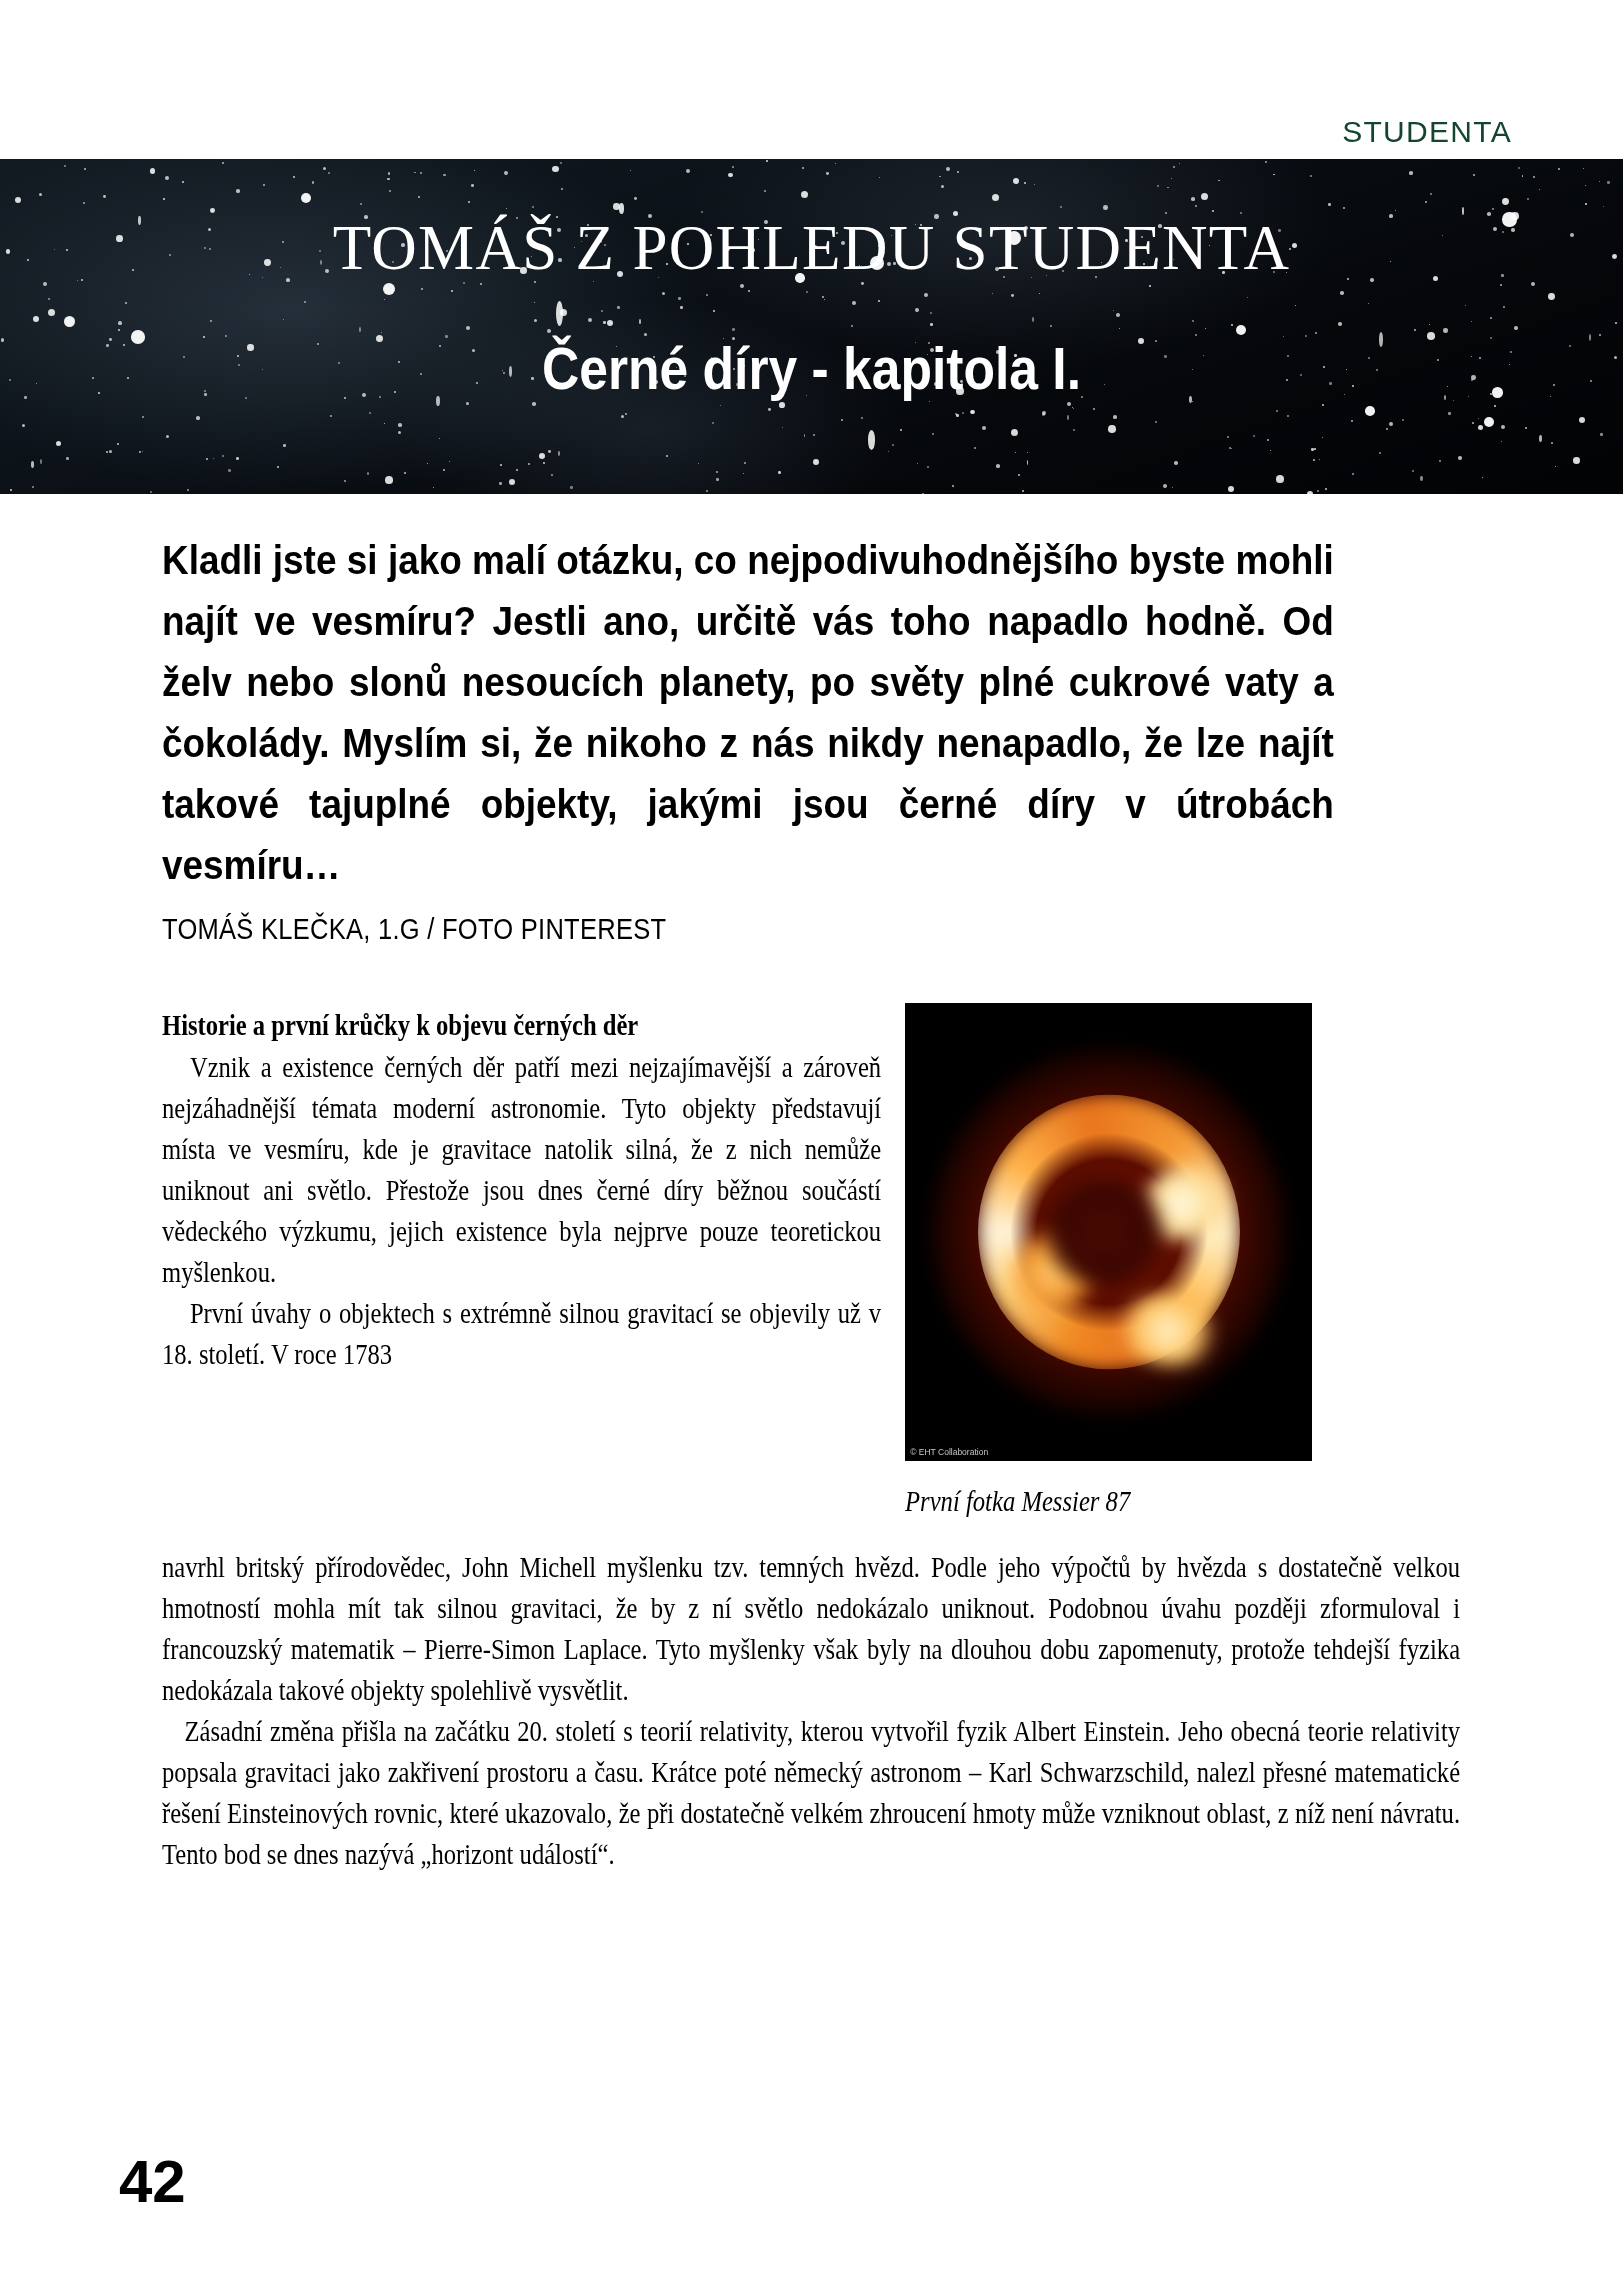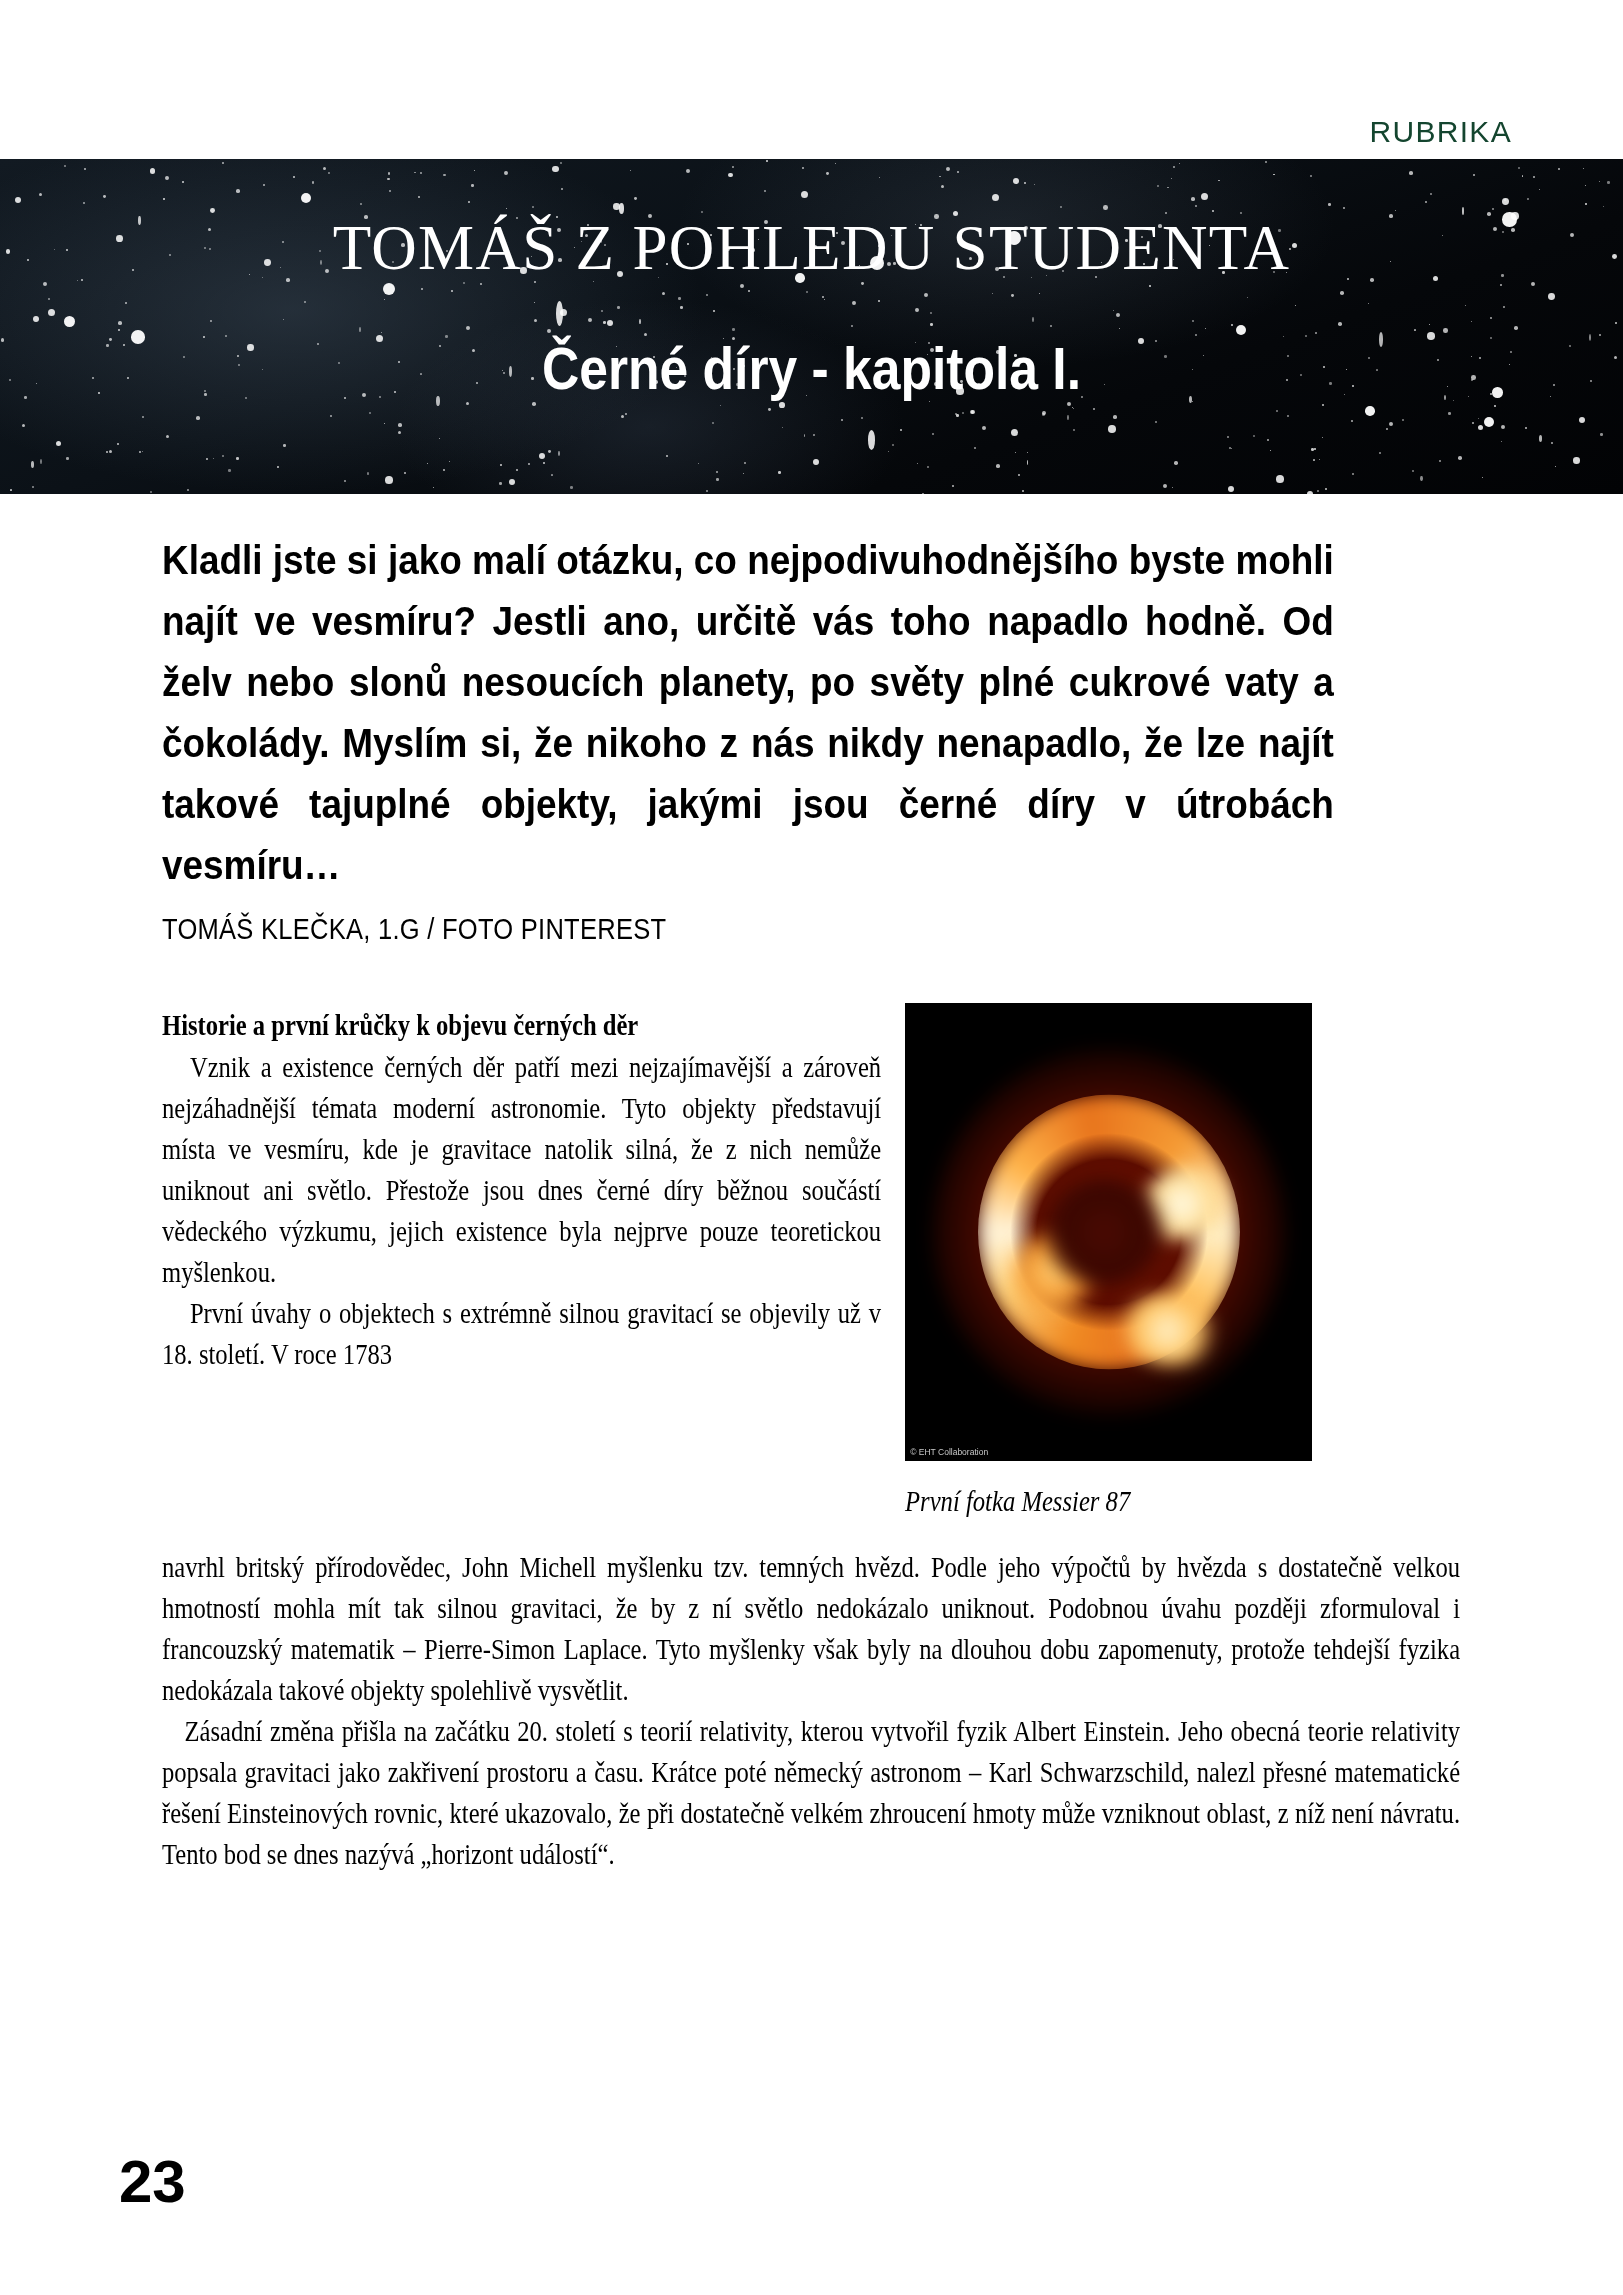--- a/index.html
+++ b/index.html
@@ -277,21 +277,21 @@
     top: 2147px;
     font-family: "Liberation Sans", sans-serif;
     font-weight: bold;
     font-size: 60px;
     color: #000000;
   }
 </style>
 </head>
 <body>
 
-<div class="kicker">RUBRIKA</div>
+<div class="kicker">STUDENTA</div>
 
 <div class="banner">
   <div class="stars" id="starfield">
       <span style="left:106px;top:292px;width:1.6px;height:1.6px;opacity:0.68"></span>
       <span style="left:1273px;top:14.7px;width:1.8px;height:1.8px;opacity:0.78"></span>
       <span style="left:204px;top:231px;width:2.2px;height:2.2px;opacity:0.54"></span>
       <span style="left:520px;top:108px;width:6.5px;height:6.5px;opacity:0.85"></span>
       <span style="left:1368px;top:198px;width:2.2px;height:2.2px;opacity:0.53"></span>
       <span style="left:1011px;top:270px;width:7px;height:7px;opacity:0.85"></span>
       <span style="left:996px;top:191px;width:3.6px;height:3.6px;opacity:0.70"></span>
@@ -874,14 +874,14 @@
     <div class="credit">© EHT Collaboration</div>
   </div>
   <div class="caption">První fotka Messier 87</div>
 </div>
 
 <div class="flow body-text">
   <p>navrhl britský přírodovědec, John Michell myšlenku tzv. temných hvězd. Podle jeho výpočtů by hvězda s dostatečně velkou hmotností mohla mít tak silnou gravitaci, že by z ní světlo nedokázalo uniknout. Podobnou úvahu později zformuloval i francouzský matematik – Pierre-Simon Laplace. Tyto myšlenky však byly na dlouhou dobu zapomenuty, protože tehdejší fyzika nedokázala takové objekty spolehlivě vysvětlit.</p>
   <p class="indent">Zásadní změna přišla na začátku 20. století s teorií relativity, kterou vytvořil fyzik Albert Einstein. Jeho obecná teorie relativity popsala gravitaci jako zakřivení prostoru a času. Krátce poté německý astronom – Karl Schwarzschild, nalezl přesné matematické řešení Einsteinových rovnic, které ukazovalo, že při dostatečně velkém zhroucení hmoty může vzniknout oblast, z níž není návratu. Tento bod se dnes nazývá „horizont událostí“.</p>
 </div>
 
-<div class="folio">23</div>
+<div class="folio">42</div>
 
 
 </body></html>

